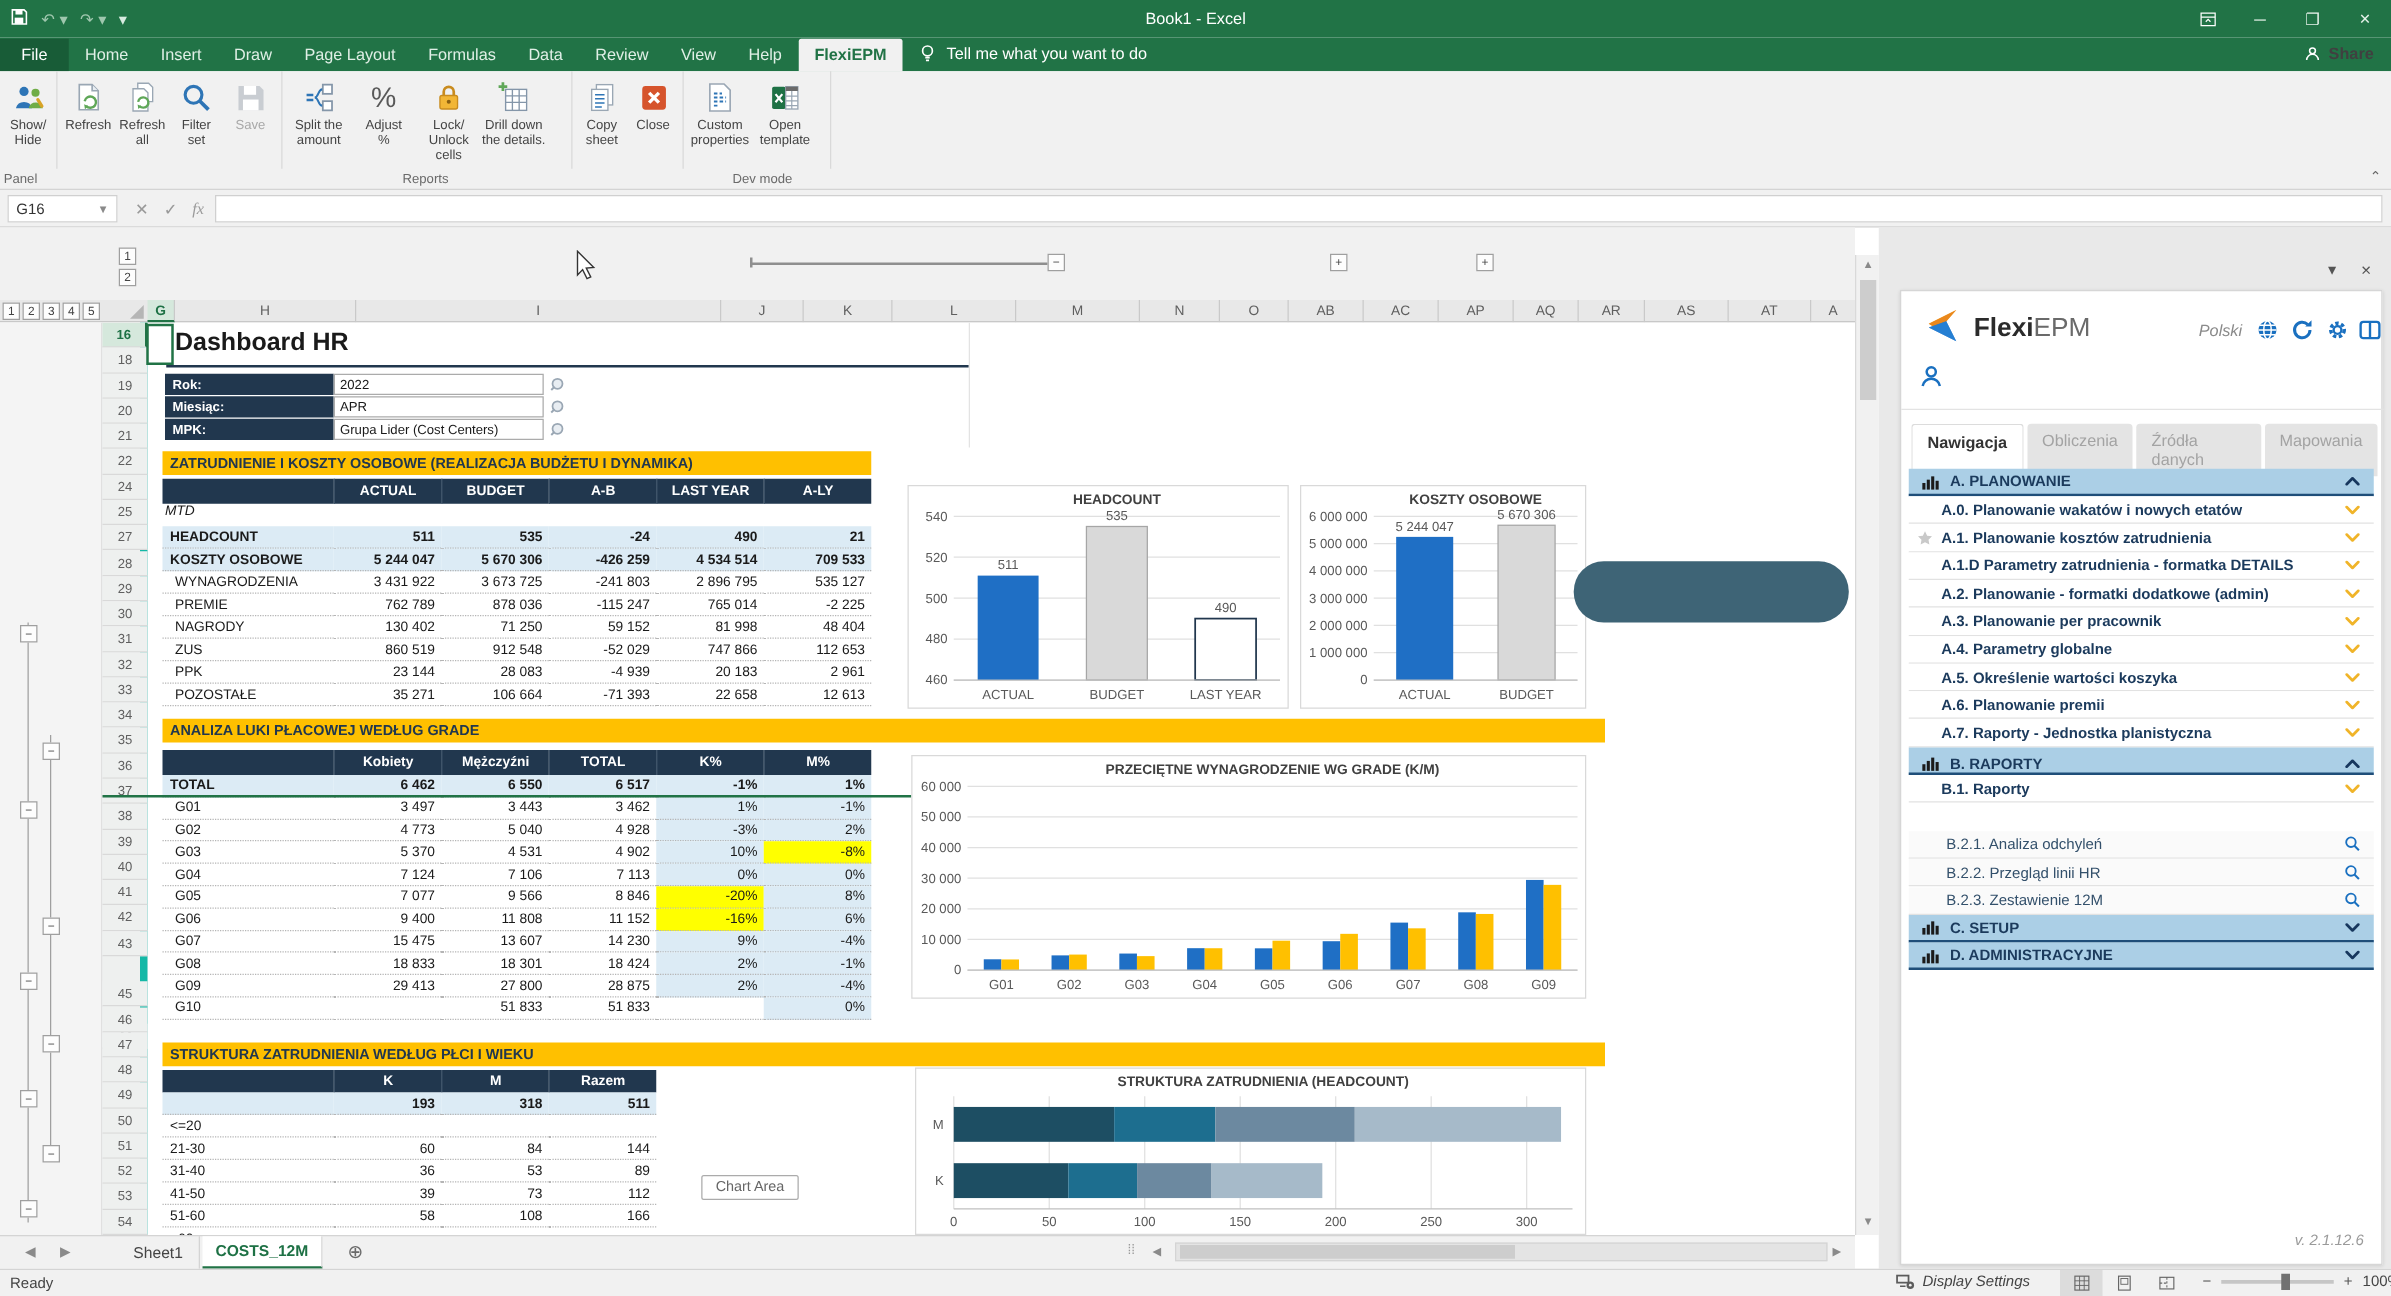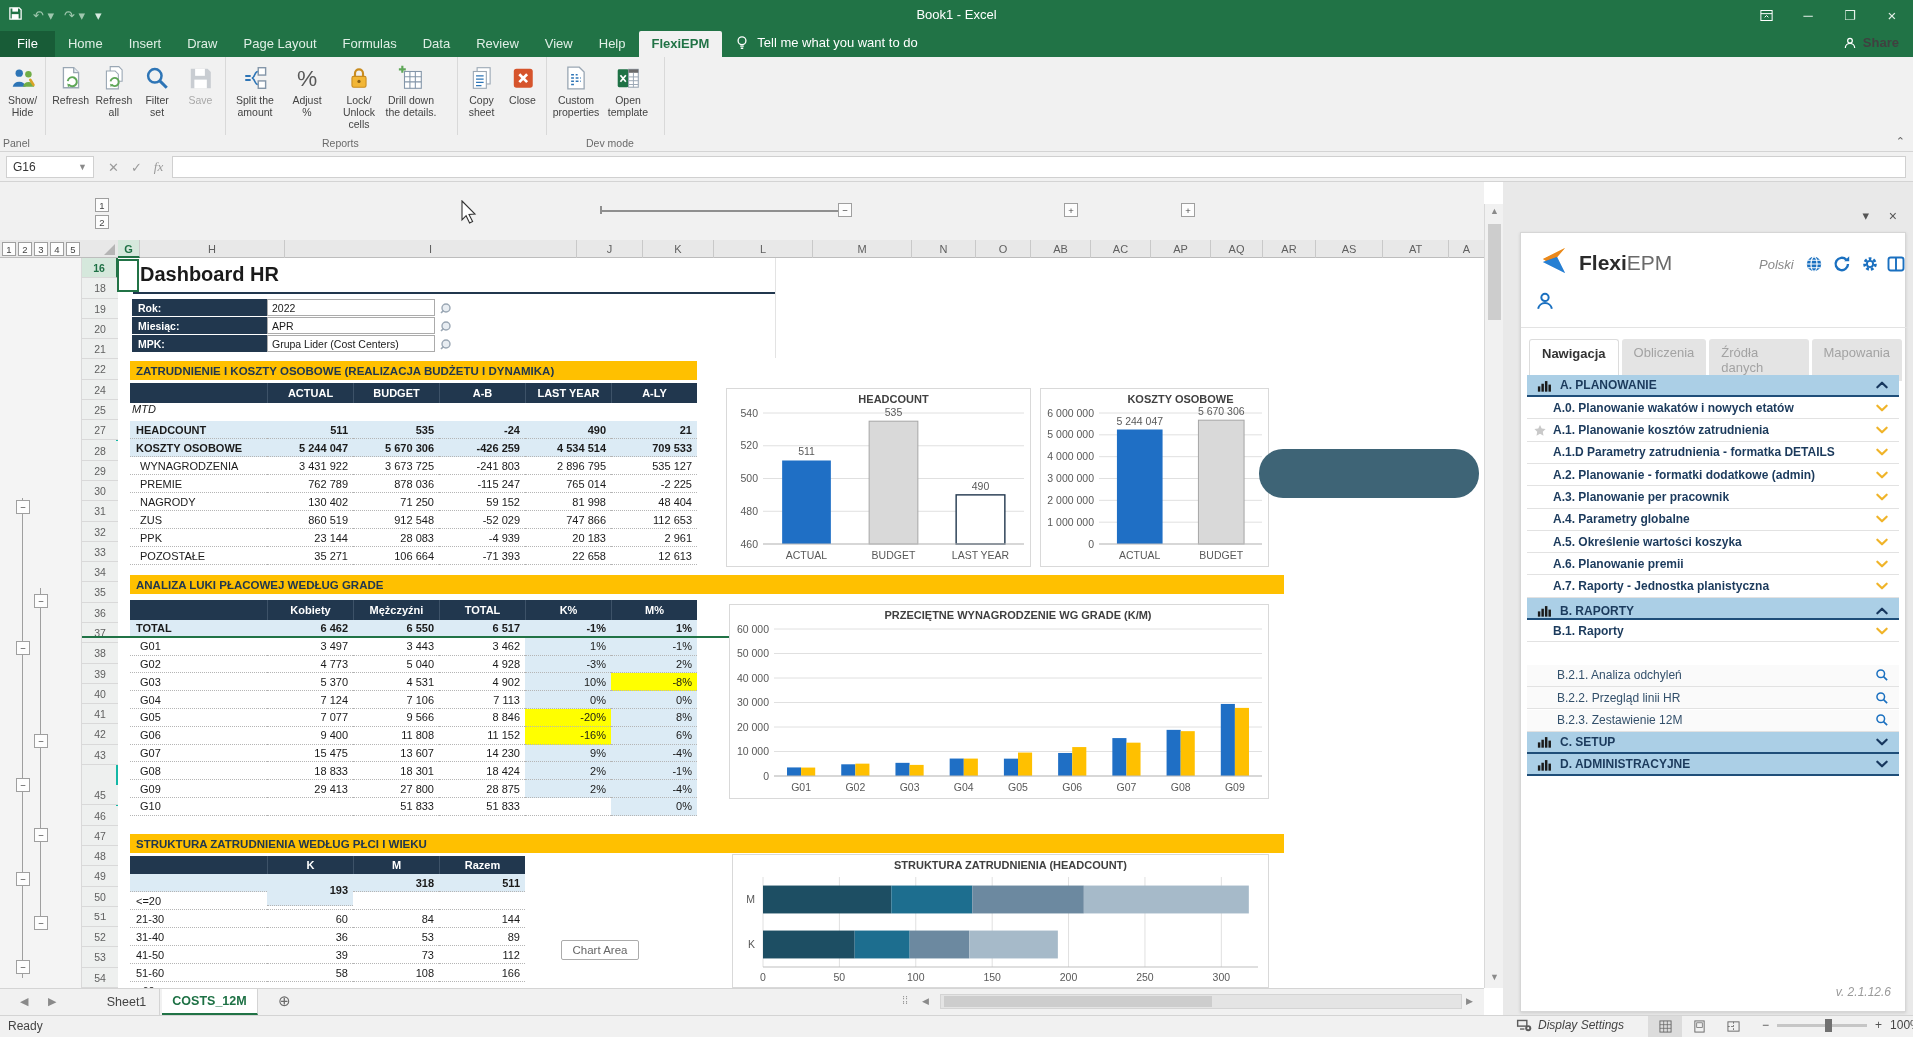--- a/index.html
+++ b/index.html
@@ -35,21 +35,21 @@
   #finput { left:172px; top:4px; width:1734px; height:22px; background:#fff; border:1px solid #d0d0d0; }
 
   
   #outband { left:0; top:182px; width:1484px; height:58px; background:#f1f1f1; }
   .obox { position:absolute; width:14px; height:14px; background:#fdfdfd; border:1px solid #9f9f9f; font-size:9.5px; color:#444; text-align:center; line-height:13px; }
   #colhdr { left:0; top:240px; width:1484px; height:18px; background:#e8e8e8; border-bottom:1px solid #bdbdbd; }
   .chcell { position:absolute; top:0; height:18px; border-right:1px solid #c9c9c9; font-size:11px; color:#5f5f5f; text-align:center; line-height:18px; }
   .chcell.sel { background:#d5e8dc; color:#1e7145; border-bottom:2px solid #217346; font-weight:bold; }
   #gridwrap { left:0; top:258px; width:1484px; height:730px; background:#fff; overflow:hidden; }
   #rowgutter { position:absolute; left:0; top:0; width:82px; height:730px; background:#f4f4f4; border-right:1px solid #d9d9d9; }
-  #rownums { position:absolute; left:82px; top:0; width:36px; height:730px; background:#eef0ef; border-right:2px solid #14b8a6; }
+  #rownums { position:absolute; left:82px; top:0; width:36px; height:730px; background:#eef0ef; border-right:6px solid #14b8a6; }
   .rncell { position:absolute; left:0; width:36px; font-size:10.5px; color:#5f5f5f; text-align:center; border-bottom:1px solid #d9d9d9; background:#eef0ef; }
   .rncell.sel { background:#d5e8dc; color:#1e7145; border-right:2px solid #217346; font-weight:bold; }
 
   
   .navyhdr { position:absolute; background:#21374e; color:#fff; font-weight:bold; font-size:11px; display:flex; align-items:center; }
   .band { position:absolute; background:#ffc000; color:#21374e; font-weight:bold; font-size:11.5px; display:flex; align-items:center; padding-left:6px; }
   .tcell { position:absolute; font-size:11px; color:#1a1a1a; display:flex; align-items:center; border-bottom:1px dotted #b5b5b5; }
   .tcell.num { justify-content:flex-end; padding-right:5px; }
   .tcell.lab { padding-left:6px; }
   .tot { background:#dcebf5; font-weight:bold; }
@@ -350,21 +350,21 @@
         <div class="rncell" style="top: 446.111px; height: 20.2778px; line-height: 20.2778px;">41</div>
         <div class="rncell" style="top: 466.389px; height: 20.2778px; line-height: 20.2778px;">42</div>
         <div class="rncell" style="top: 486.667px; height: 20.2778px; line-height: 20.2778px;">43</div>
         <div class="rncell" style="top: 525px; height: 20.2778px; line-height: 20.2778px; margin-top: 36px;">44</div>
         <div class="rncell" style="top: 527.222px; height: 20.2778px; line-height: 20.2778px;">45</div>
         <div class="rncell" style="top: 547.5px; height: 20.2778px; line-height: 20.2778px;">46</div>
         <div class="rncell" style="top: 567.778px; height: 20.2778px; line-height: 20.2778px;">47</div>
         <div class="rncell" style="top: 588.056px; height: 20.2778px; line-height: 20.2778px;">48</div>
         <div class="rncell" style="top: 608.333px; height: 20.2778px; line-height: 20.2778px;">49</div>
         <div class="rncell" style="top: 628.611px; height: 20.2778px; line-height: 20.2778px;">50</div>
-        <div class="rncell" style="top: 648.889px; height: 20.2778px; line-height: 20.2778px; font-family: Liberation Mono, monospace;">51</div>
+        <div class="rncell" style="top: 648.889px; height: 20.2778px; line-height: 20.2778px;">51</div>
         <div class="rncell" style="top: 669.167px; height: 20.2778px; line-height: 20.2778px;">52</div>
         <div class="rncell" style="top: 689.444px; height: 20.2778px; line-height: 20.2778px;">53</div>
         <div class="rncell" style="top: 709.722px; height: 20.2778px; line-height: 20.2778px;">54</div>
       </div>
     <div id="sheetcontent" style="position:absolute;left:118px;top:0;width:1366px;height:730px;">
         <div class="abs" style="left: -1px; top: 1px; width: 22px; height: 33px; position: absolute; border: 2px solid rgb(33, 115, 70);"></div>
         <div class="abs" style="left: 22px; top: 5px; width: 300px; height: 26px; position: absolute; font-size: 20px; font-weight: bold; color: rgb(26, 26, 26);">Dashboard HR</div>
         <div class="abs" style="left: 15px; top: 34px; width: 642px; height: 2px; position: absolute; background: rgb(33, 55, 78);"></div>
         <div class="abs" style="left: 657px; top: 0px; width: 1px; height: 100px; position: absolute; background: rgb(227, 227, 227);"></div>
         <div class="navyhdr" style="left: 14px; top: 41px; width: 135px; height: 17px; padding-left: 6px; font-size: 10.5px;">Rok:</div>
@@ -514,21 +514,21 @@
         <div class="tcell num " style="left: 321px; top: 540px; width: 86px; height: 17.8px;">51 833</div>
         <div class="tcell num " style="left: 407px; top: 540px; width: 86px; height: 17.8px;"></div>
         <div class="tcell num  hlb" style="left: 493px; top: 540px; width: 86px; height: 17.8px;">0%</div>
         <div class="abs" style="left: -36px; top: 378px; width: 655px; height: 2px; position: absolute; background: rgb(33, 115, 70);"></div>
         <div class="band" style="left: 12px; top: 576px; width: 1154px; height: 19px;">STRUKTURA ZATRUDNIENIA WEDŁUG PŁCI I WIEKU</div>
         <div class="navyhdr" style="left: 12px; top: 598px; width: 137px; height: 18px;"></div>
         <div class="navyhdr" style="left: 149px; top: 598px; width: 86px; height: 18px; justify-content: center; border-left: 1px solid rgb(61, 82, 104);">K</div>
         <div class="navyhdr" style="left: 235px; top: 598px; width: 86px; height: 18px; justify-content: center; border-left: 1px solid rgb(61, 82, 104);">M</div>
         <div class="navyhdr" style="left: 321px; top: 598px; width: 86px; height: 18px; justify-content: center; border-left: 1px solid rgb(61, 82, 104);">Razem</div>
         <div class="tcell lab tot" style="left: 12px; top: 616px; width: 137px; height: 18px;"></div>
-        <div class="tcell num tot" style="left: 149px; top: 616px; width: 86px; height: 32px;">193</div>
+        <div class="tcell num tot" style="left: 149px; top: 616px; width: 86px; height: 18px;">193</div>
         <div class="tcell num tot" style="left: 235px; top: 616px; width: 86px; height: 18px;">318</div>
         <div class="tcell num tot" style="left: 321px; top: 616px; width: 86px; height: 18px;">511</div>
         <div class="tcell lab" style="left: 12px; top: 634px; width: 137px; height: 18px;">&lt;=20</div>
         <div class="tcell num " style="left: 149px; top: 634px; width: 86px; height: 18px;"></div>
         <div class="tcell num " style="left: 235px; top: 634px; width: 86px; height: 18px;"></div>
         <div class="tcell num " style="left: 321px; top: 634px; width: 86px; height: 18px;"></div>
         <div class="tcell lab" style="left: 12px; top: 652px; width: 137px; height: 18px;">21-30</div>
         <div class="tcell num " style="left: 149px; top: 652px; width: 86px; height: 18px;">60</div>
         <div class="tcell num " style="left: 235px; top: 652px; width: 86px; height: 18px;">84</div>
         <div class="tcell num " style="left: 321px; top: 652px; width: 86px; height: 18px;">144</div>

